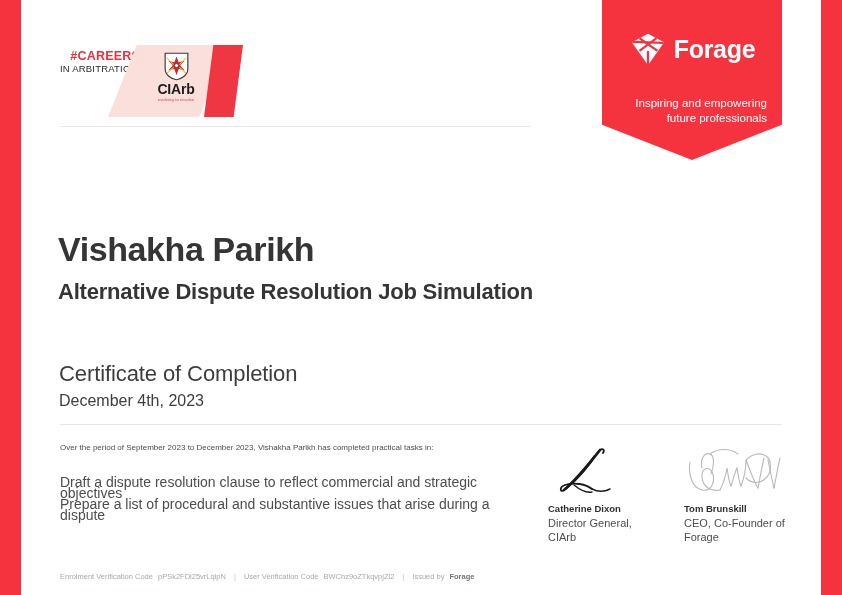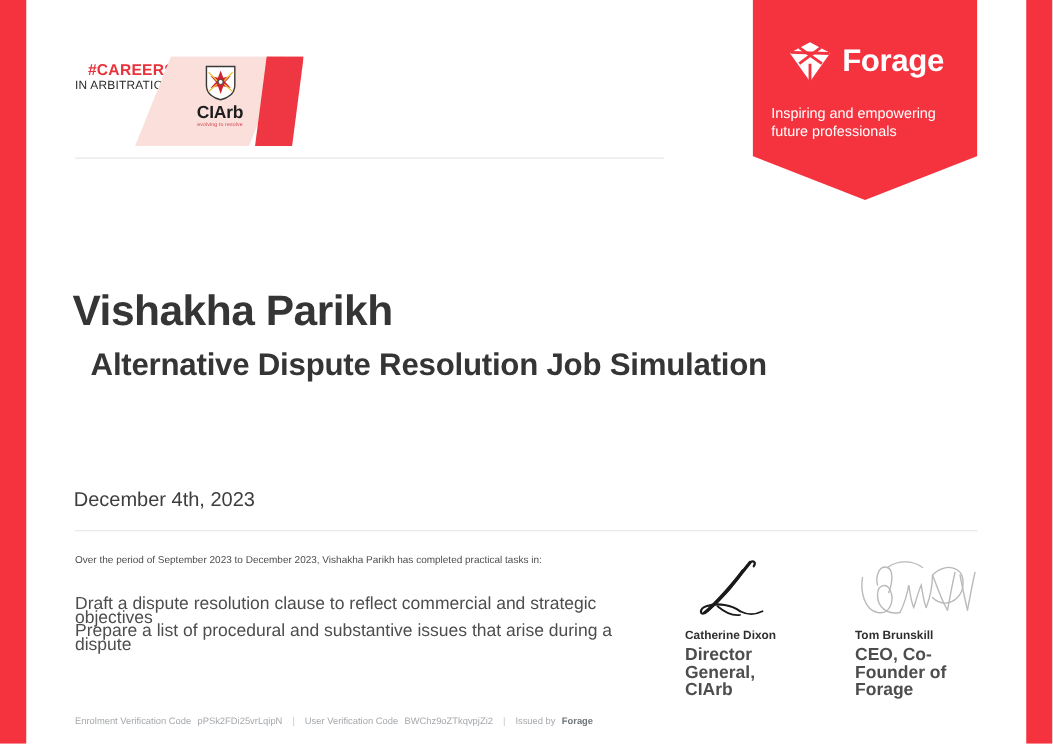--- a/index.html
+++ b/index.html
@@ -63,25 +63,25 @@
     display: block;
   }
   .forage-wordmark {
     color: #ffffff;
     font-size: 25px;
     font-weight: 700;
     letter-spacing: -0.3px;
     line-height: 1;
   }
   .forage-tagline {
-    margin-top: 16px;
+    margin-top: 28px;
     color: #ffffff;
     font-size: 11.5px;
     line-height: 15px;
-    text-align: left;
+    text-align: right;
     width: 150px;
   }
   
   .ciarb-logo {
     position: absolute;
     left: 60px;
     top: 45px;
     width: 190px;
     height: 72px;
   }
@@ -189,26 +189,25 @@
     font-weight: 700;
     color: #353535;
     letter-spacing: -0.4px;
     line-height: 42px;
   }
   .program-title {
     position: absolute;
     left: 58px;
     top: 274px;
     width: 570px;
-    font-size: 25px;
+    font-size: 22px;
     font-weight: 700;
     color: #353535;
     letter-spacing: -0.2px;
     line-height: 36px;
-    text-align: center;
   }
   .cert-kind {
     position: absolute;
     left: 59px;
     top: 360px;
     font-size: 22px;
     font-weight: 400;
     color: #3d3d3d;
     letter-spacing: -0.1px;
     line-height: 28px;
@@ -260,22 +259,22 @@
   .sig-name {
     display: block;
     font-size: 9.5px;
     font-weight: 700;
     color: #2f2f2f;
     line-height: 14px;
     margin-top: 2px;
   }
   .sig-role {
     display: block;
-    font-size: 14px;
-    font-weight: 700;
+    font-size: 11px;
+    font-weight: 400;
     color: #4d4d4d;
     line-height: 14px;
   }
   
   .footer {
     position: absolute;
     left: 60px;
     top: 571px;
     display: flex;
     align-items: baseline;
@@ -336,20 +335,21 @@
         <span class="ciarb-name">CIArb</span>
         <span class="ciarb-strap">evolving to resolve</span>
       </div>
     </div>
   </div>
 
   <div class="divider-top"></div>
 
   <div class="recipient-name">Vishakha Parikh</div>
   <div class="program-title">Alternative Dispute Resolution Job Simulation</div>
+  <div class="cert-kind">Certificate of Completion</div>
   <div class="cert-date">December 4th, 2023</div>
 
   <div class="divider-mid"></div>
 
   <div class="tasks-block">
     <p class="tasks-intro">Over the period of September 2023 to December 2023, Vishakha Parikh has completed practical tasks in:</p>
     <p class="task-line">Draft a dispute resolution clause to reflect commercial and strategic objectives</p>
     <p class="task-line">Prepare a list of procedural and substantive issues that arise during a dispute</p>
   </div>
 

